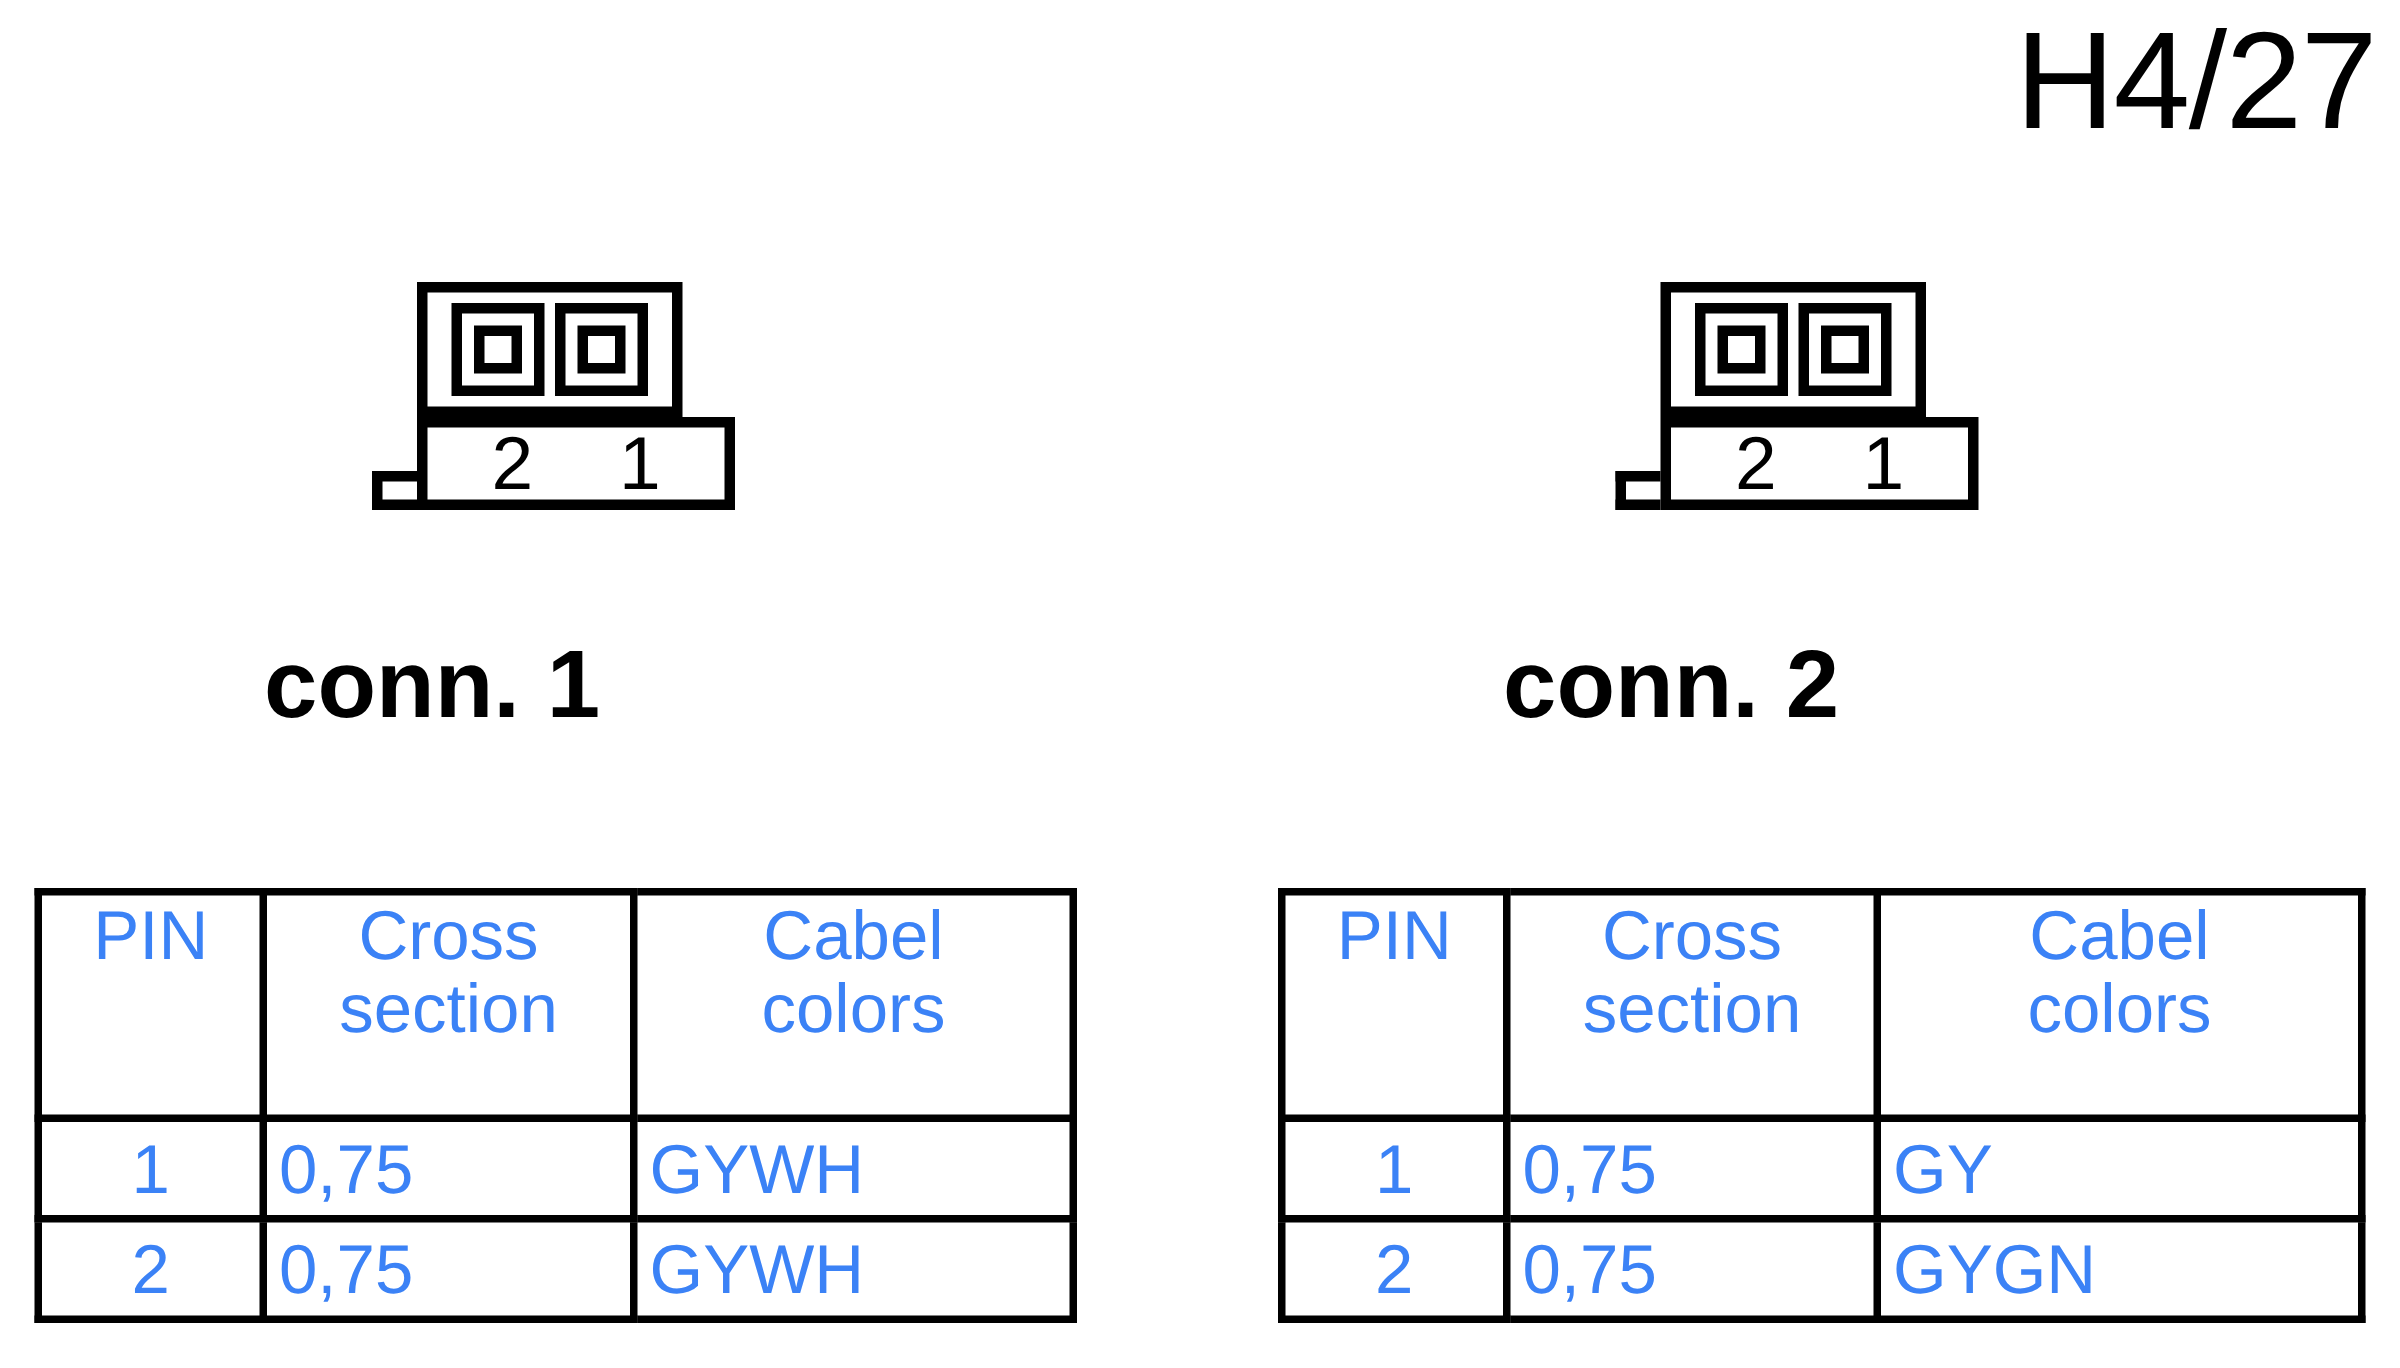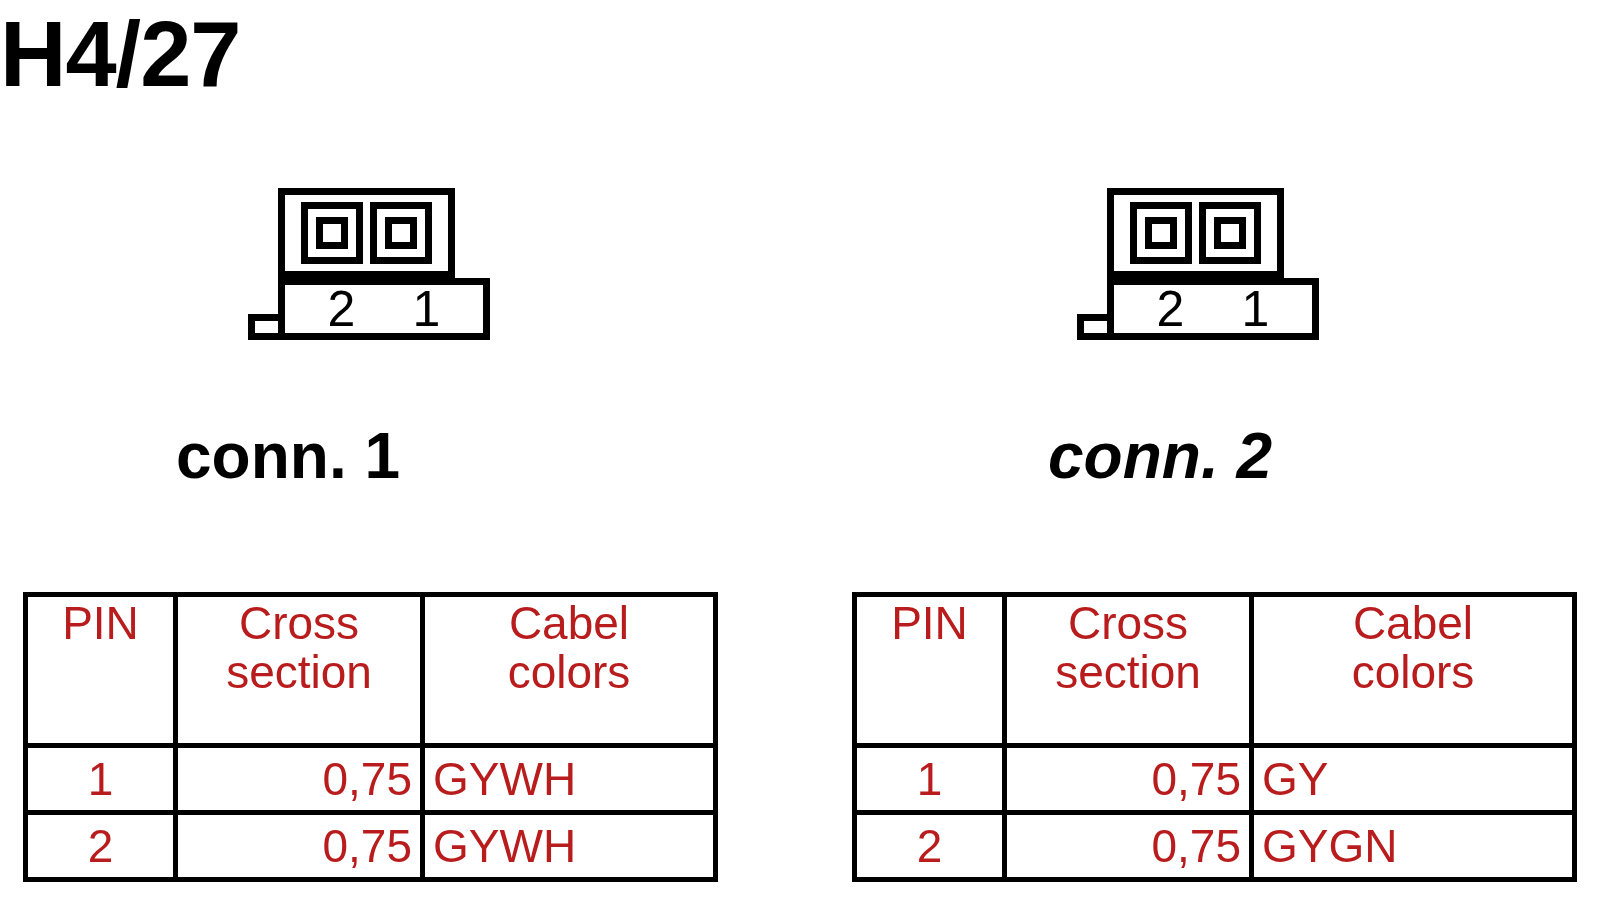--- a/index.html
+++ b/index.html
@@ -15,23 +15,23 @@
     font-family: "Liberation Sans", sans-serif;
     color: #000000;
   }
 
   
   .title {
     position: absolute;
     left: 0;
     top: 8px;
     width: 1584px;
-    text-align: left;
+    text-align: right;
     font-size: 92px;
-    font-weight: bold;
+    font-weight: normal;
     letter-spacing: -1px;
     line-height: 1;
     white-space: nowrap;
   }
 
   
   .connector {
     position: absolute;
     width: 250px;
     height: 160px;
@@ -122,33 +122,33 @@
   table.pintable th,
   table.pintable td {
     border: 5px solid #000;
   }
   table.pintable th,
   table.pintable td {
     font-size: 46px;
     font-weight: normal;
     line-height: 1.06;
     padding: 2px 8px;
-    color: #b91c1c;
+    color: #3b82f6;
   }
   table.pintable thead th {
     text-align: center;
     vertical-align: top;
     height: 142px;
   }
   table.pintable tbody td {
     height: 58px;
     vertical-align: middle;
   }
   td.c-pin  { text-align: center; }
-  td.c-cs   { text-align: right; }
+  td.c-cs   { text-align: left; }
   td.c-col  { text-align: left; }
 </style>
 </head>
 <body>
 
 <div class="title">H4/27</div>
 
 <div class="connector" style="left:248px; top:188px;">
   <div class="conn-tab"></div>
   <div class="conn-upper">
@@ -175,21 +175,21 @@
       <div class="pin-inner"></div>
     </div>
   </div>
   <div class="conn-lower">
     <span class="pin-num">2</span>
     <span class="pin-num">1</span>
   </div>
 </div>
 
 <div class="conn-label" style="left:176px; top:424px;">conn. 1</div>
-<div class="conn-label" style="left:1048px; top:424px;font-style:italic;">conn. 2</div>
+<div class="conn-label" style="left:1002px; top:424px;">conn. 2</div>
 
 <table class="pintable" style="left:23px; top:592px; width:690px;">
   <colgroup>
     <col style="width:150px">
     <col style="width:247px">
     <col style="width:293px">
   </colgroup>
   <thead>
     <tr>
       <th>PIN</th>

